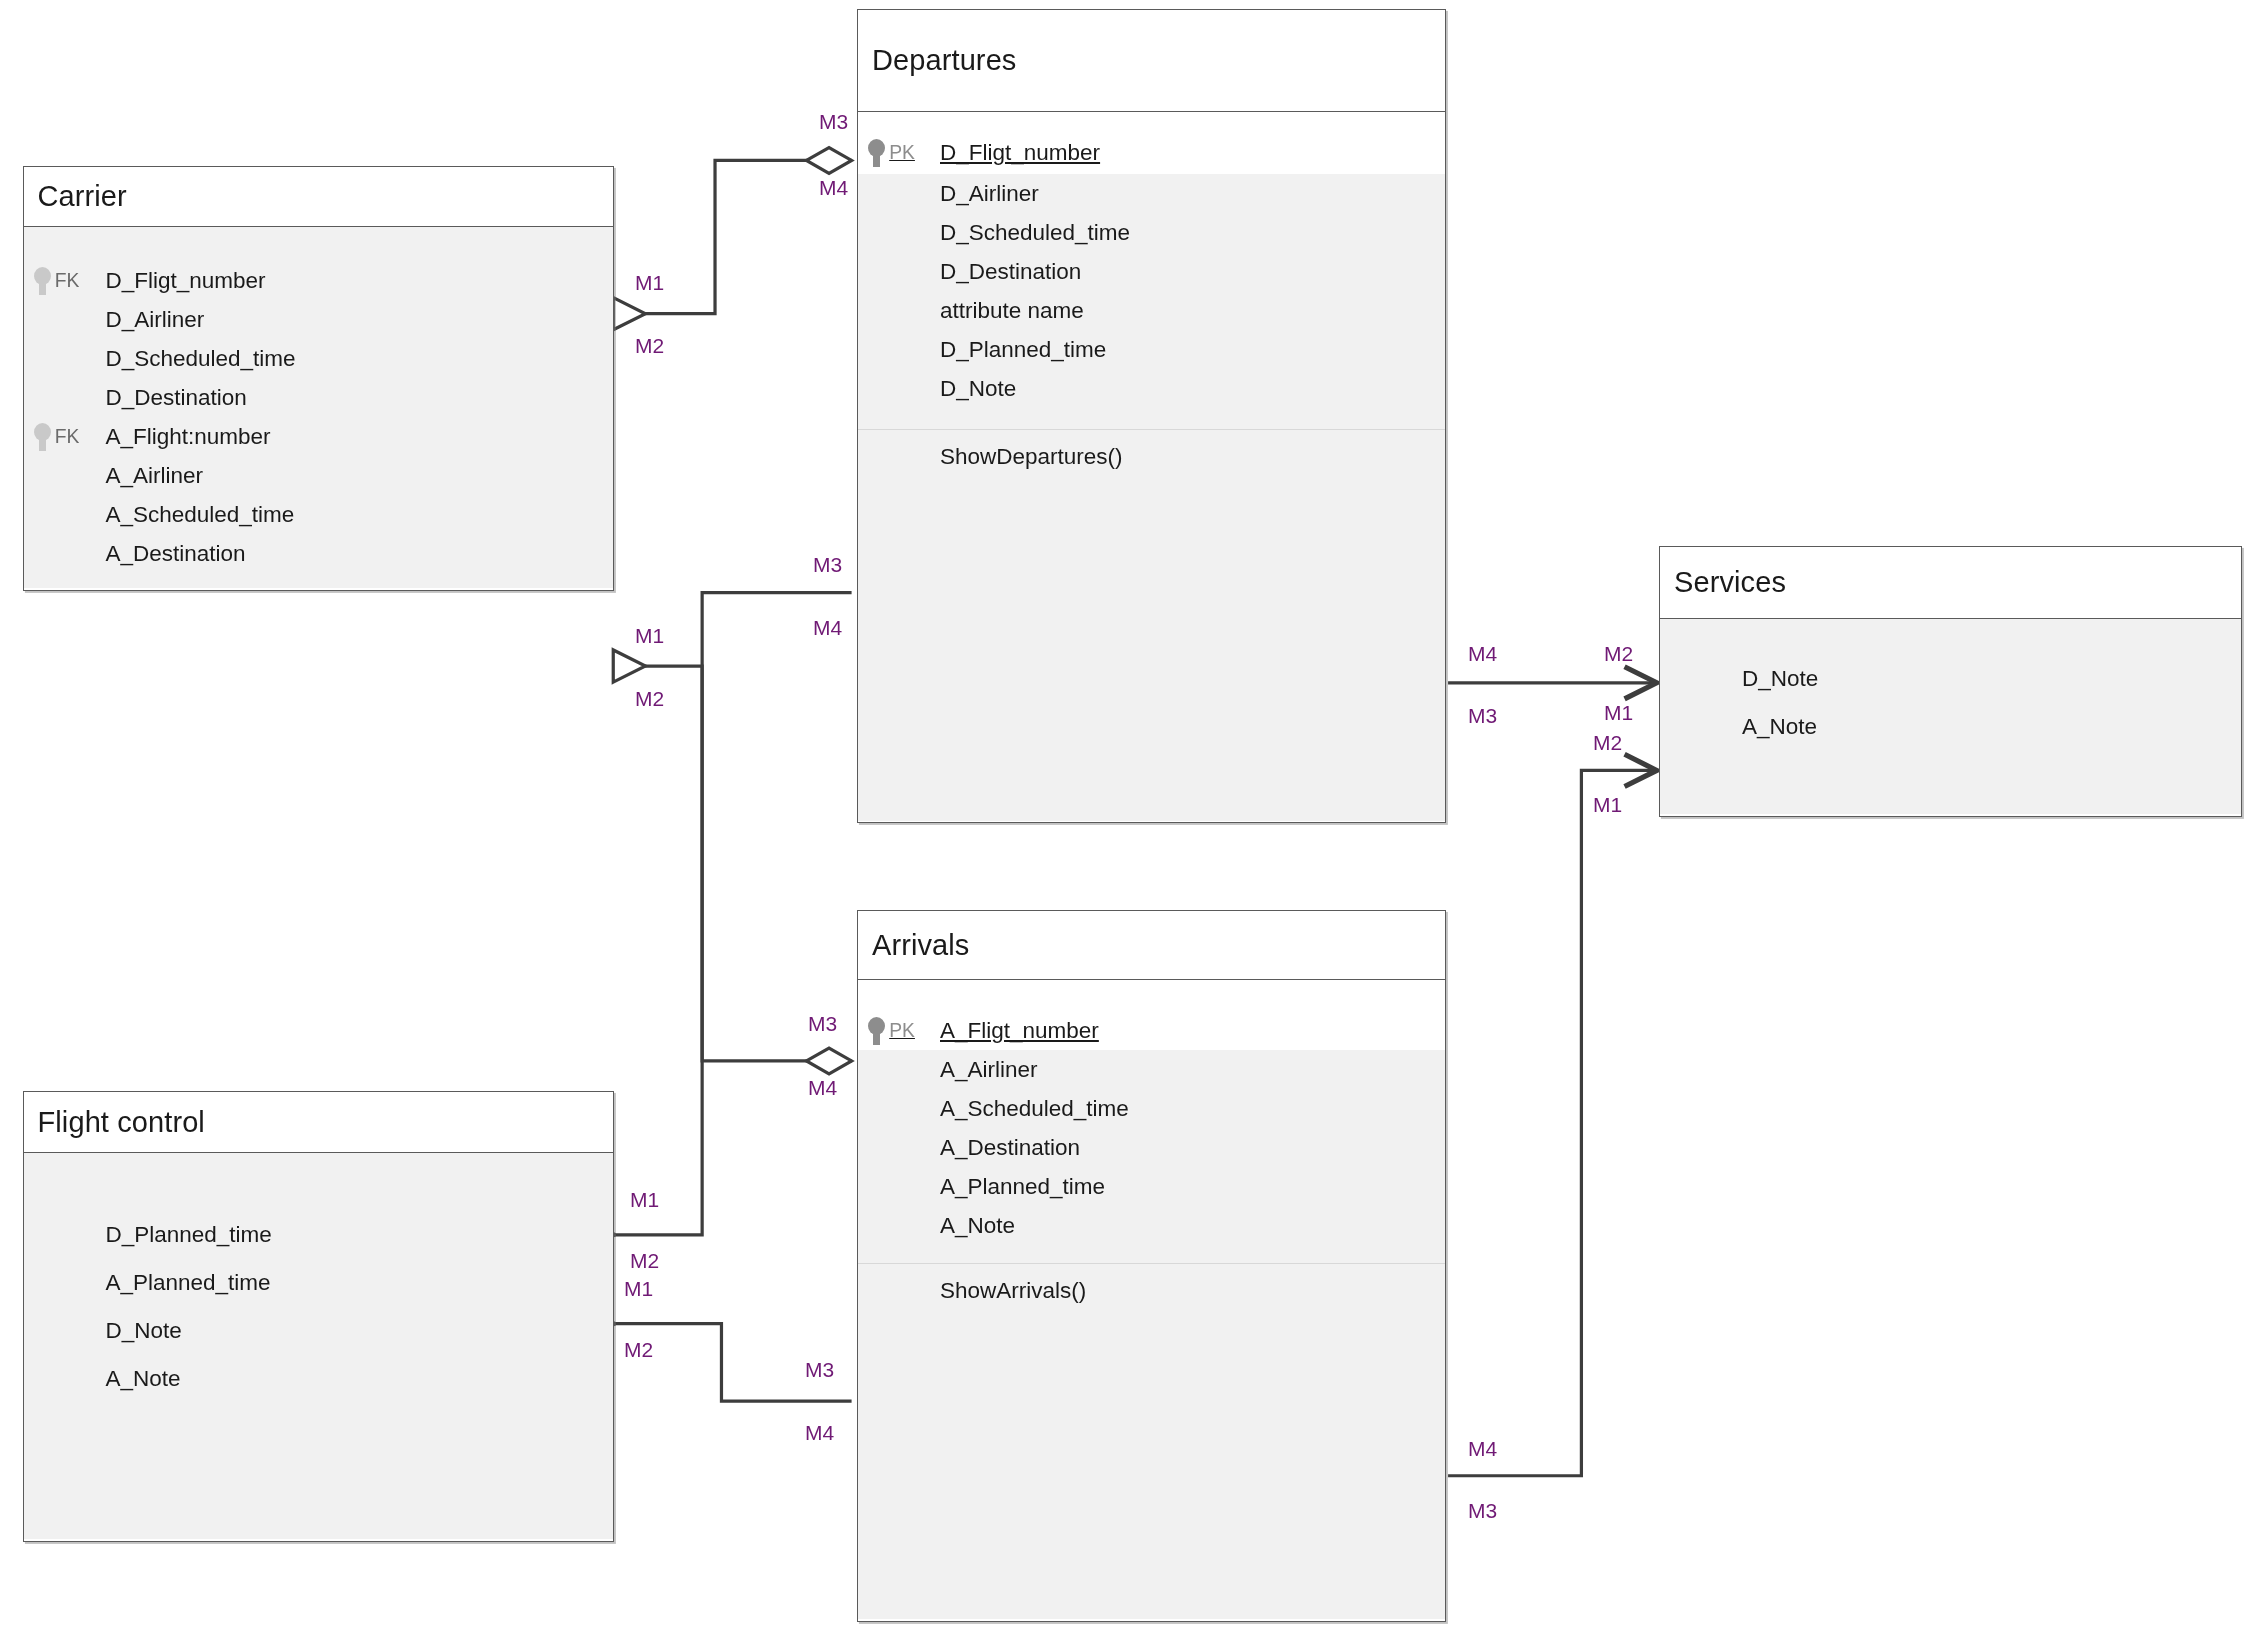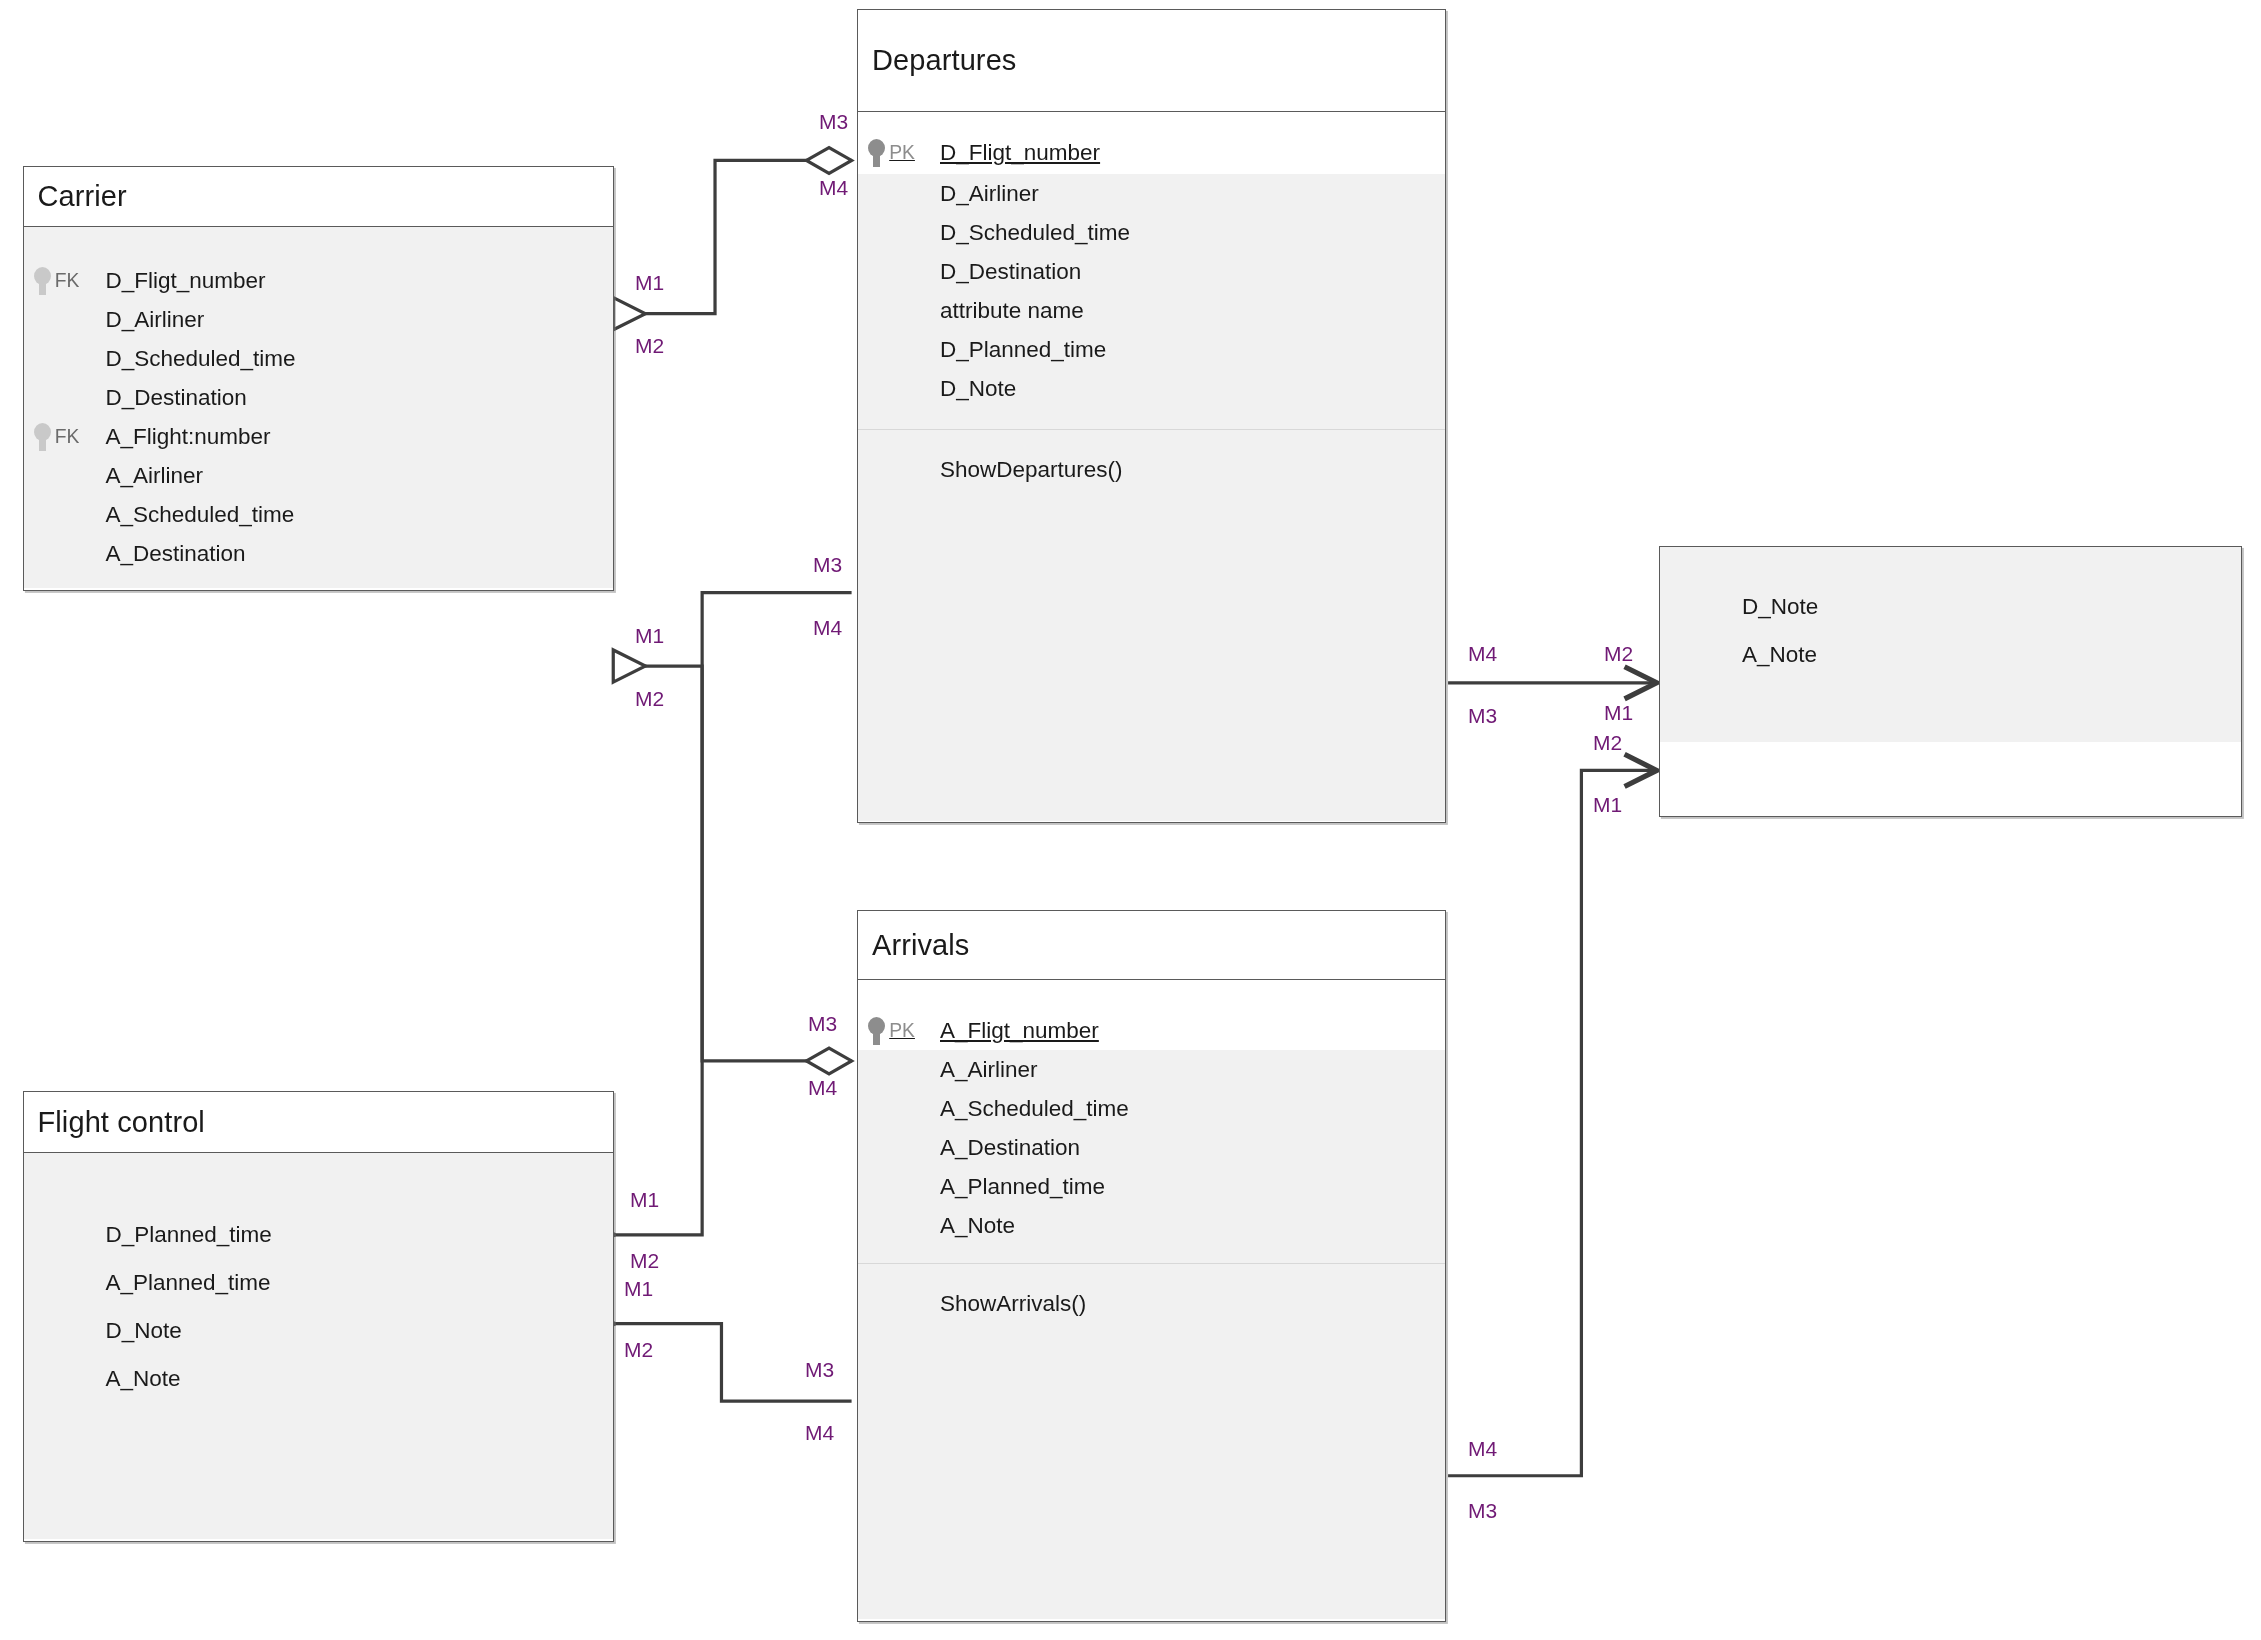--- a/index.html
+++ b/index.html
@@ -111,21 +111,21 @@
   .attr-name {
     flex: 1 1 auto;
   }
   .method-sep {
     height: 0;
     border-top: 1.9px solid #d8d8d8;
   }
   .method-row {
     box-sizing: border-box;
     display: flex;
-    align-items: flex-end;
+    align-items: flex-start;
     height: 39px;
     font-size: 22.5px;
     color: #1a1a1a;
     padding-left: 82px;
     background: #f1f1f1;
   }
   .spacer-row {
     height: 39px;
   }
 
@@ -285,20 +285,21 @@
       <div class="method-sep"></div>
       <div class="spacer-row" style="height:14px;"></div>
 
       <div class="method-row">
         <span>ShowDepartures()</span>
       </div>
     </div>
   </div>
 
   <div class="entity" style="left:1659px; top:546px; width:583px; height:271px;">
+    <div class="entity-title" style="height:72px;">Services</div>
     <div class="entity-body" style="height:195px; padding-top:40px;">
 
       <div class="attr-row">
         <span class="attr-gutter"></span>
         <span class="attr-name">D_Note</span>
       </div>
 
       <div class="spacer-row" style="height:9px;"></div>
 
       <div class="attr-row">

